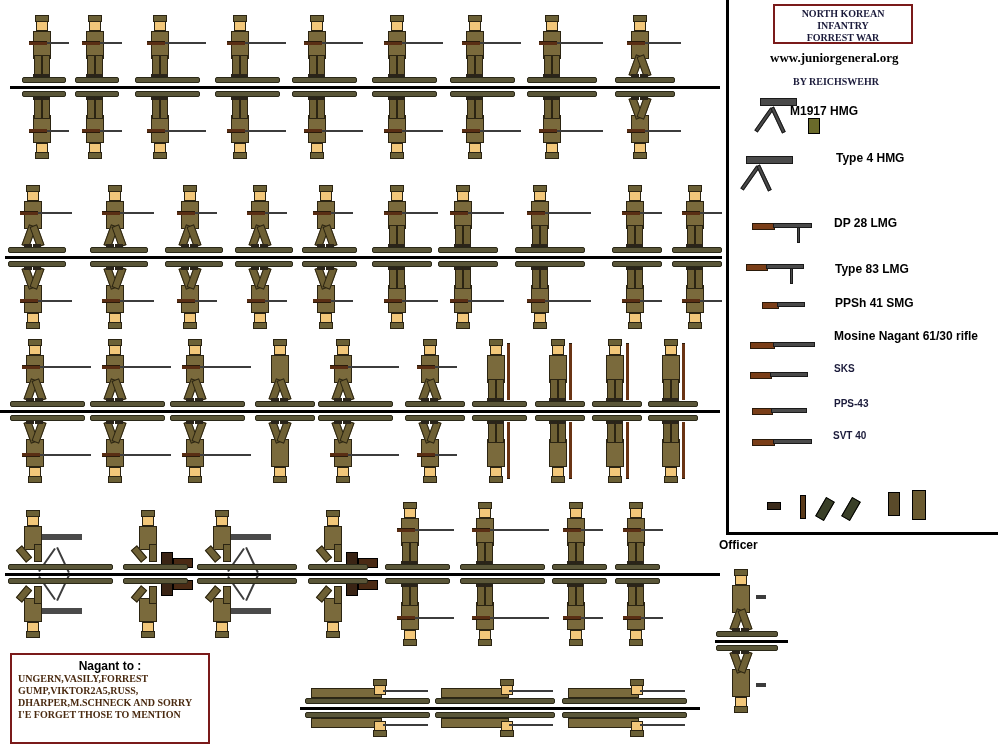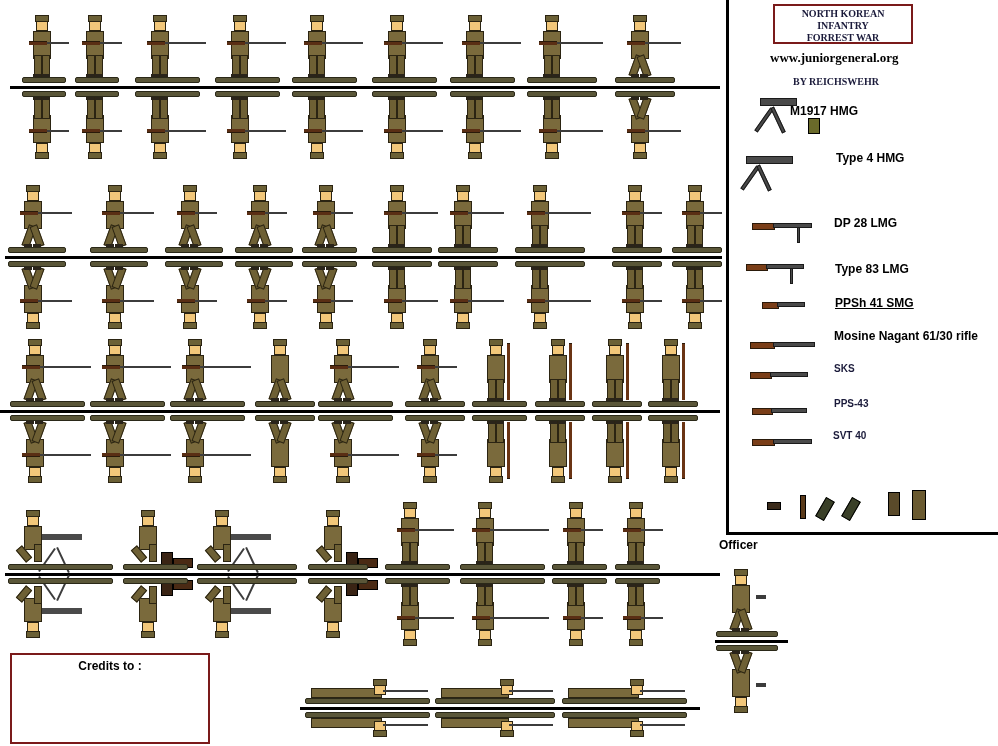--- a/index.html
+++ b/index.html
@@ -1170,21 +1170,21 @@
     <div class="wicon" style="left: 746px; top: 258px; width: 58px; height: 40px;">
       <div class="stock" style="left: 0px; top: 6px; width: 20px;"></div>
       <div class="steel" style="left: 20px; top: 6px; width: 36px;"></div>
       <div class="steel" style="left: 44px; top: 10px; width: 1px; height: 14px;"></div>
     </div>
     <div class="wlabel" style="left: 835px; top: 262px;">Type 83 LMG</div>
     <div class="wicon" style="left: 762px; top: 296px; width: 42px; height: 40px;">
       <div class="stock" style="left: 0px; top: 6px; width: 15px;"></div>
       <div class="steel" style="left: 15px; top: 6px; width: 26px;"></div>
     </div>
-    <div class="wlabel" style="left: 835px; top: 296px; text-decoration: underline;">PPSh 41 SMG</div>
+    <div class="wlabel" style="left: 835px; top: 296px;">PPSh 41 SMG</div>
     <div class="wicon" style="left: 750px; top: 336px; width: 65px; height: 40px;">
       <div class="stock" style="left: 0px; top: 6px; width: 23px;"></div>
       <div class="steel" style="left: 23px; top: 6px; width: 40px;"></div>
     </div>
     <div class="wlabel" style="left: 834px; top: 329px;">Mosine Nagant 61/30 rifle</div>
     <div class="wicon" style="left: 750px; top: 366px; width: 58px; height: 40px;">
       <div class="stock" style="left: 0px; top: 6px; width: 20px;"></div>
       <div class="steel" style="left: 20px; top: 6px; width: 36px;"></div>
     </div>
     <div class="wlabel small" style="left: 834px; top: 363px;">SKS</div>
@@ -1204,14 +1204,15 @@
     <div class="equip" style="left: 800px; top: 495px; width: 4px; height: 22px; background: rgb(90, 58, 26); border: 1px solid rgb(0, 0, 0);"></div>
     <div class="equip" style="left: 820px; top: 498px; width: 8px; height: 20px; background: rgb(58, 64, 40); border: 1px solid rgb(0, 0, 0); transform: rotate(30deg);"></div>
     <div class="equip" style="left: 846px; top: 498px; width: 8px; height: 20px; background: rgb(58, 64, 40); border: 1px solid rgb(0, 0, 0); transform: rotate(30deg);"></div>
     <div class="equip" style="left: 888px; top: 492px; width: 10px; height: 22px; background: rgb(90, 74, 42); border: 1px solid rgb(0, 0, 0);"></div>
     <div class="equip" style="left: 912px; top: 490px; width: 12px; height: 28px; background: rgb(106, 90, 48); border: 1px solid rgb(0, 0, 0);"></div>
   </div>
 
 <div class="officer-label">Officer</div>
 
 <div class="credits">
-  <div class="ct">Credits to :</div>
+  <div class="ct">Nagant to :</div>
+  <div class="cn">UNGERN,VASILY,FORREST GUMP,VIKTOR2A5,RUSS, DHARPER,M.SCHNECK AND SORRY I'E FORGET THOSE TO MENTION</div>
 </div>
 
 </body></html>

